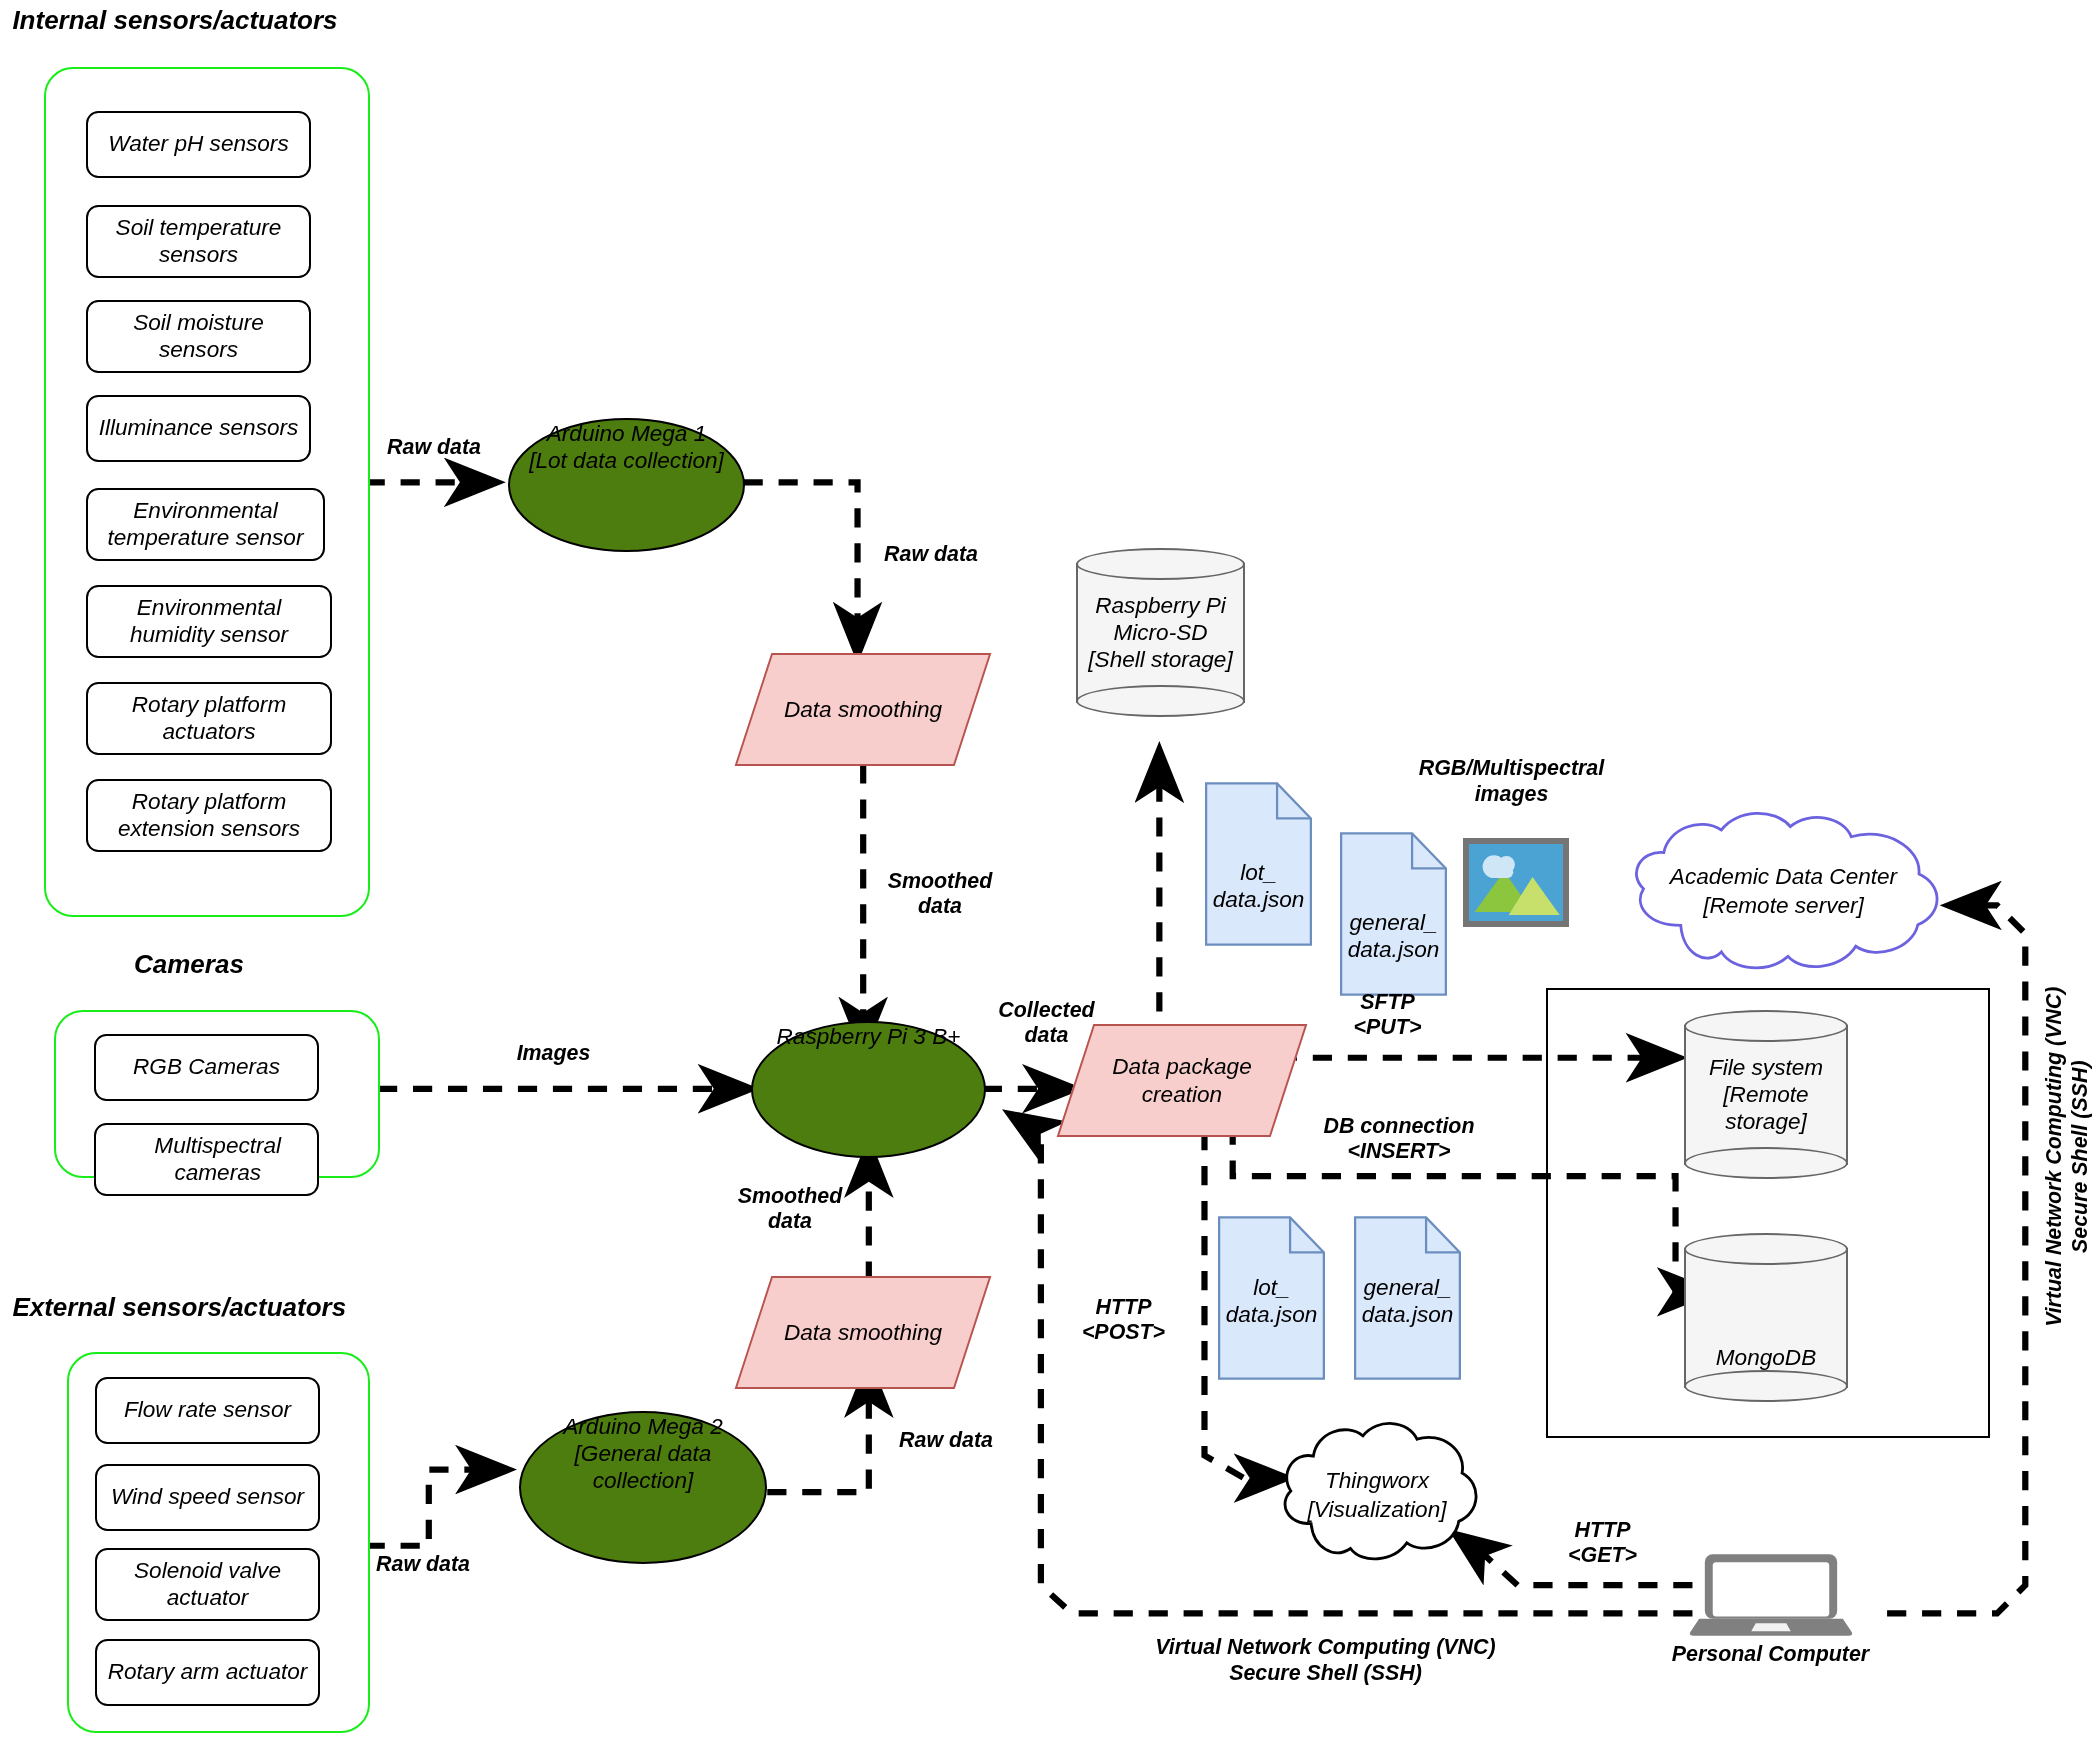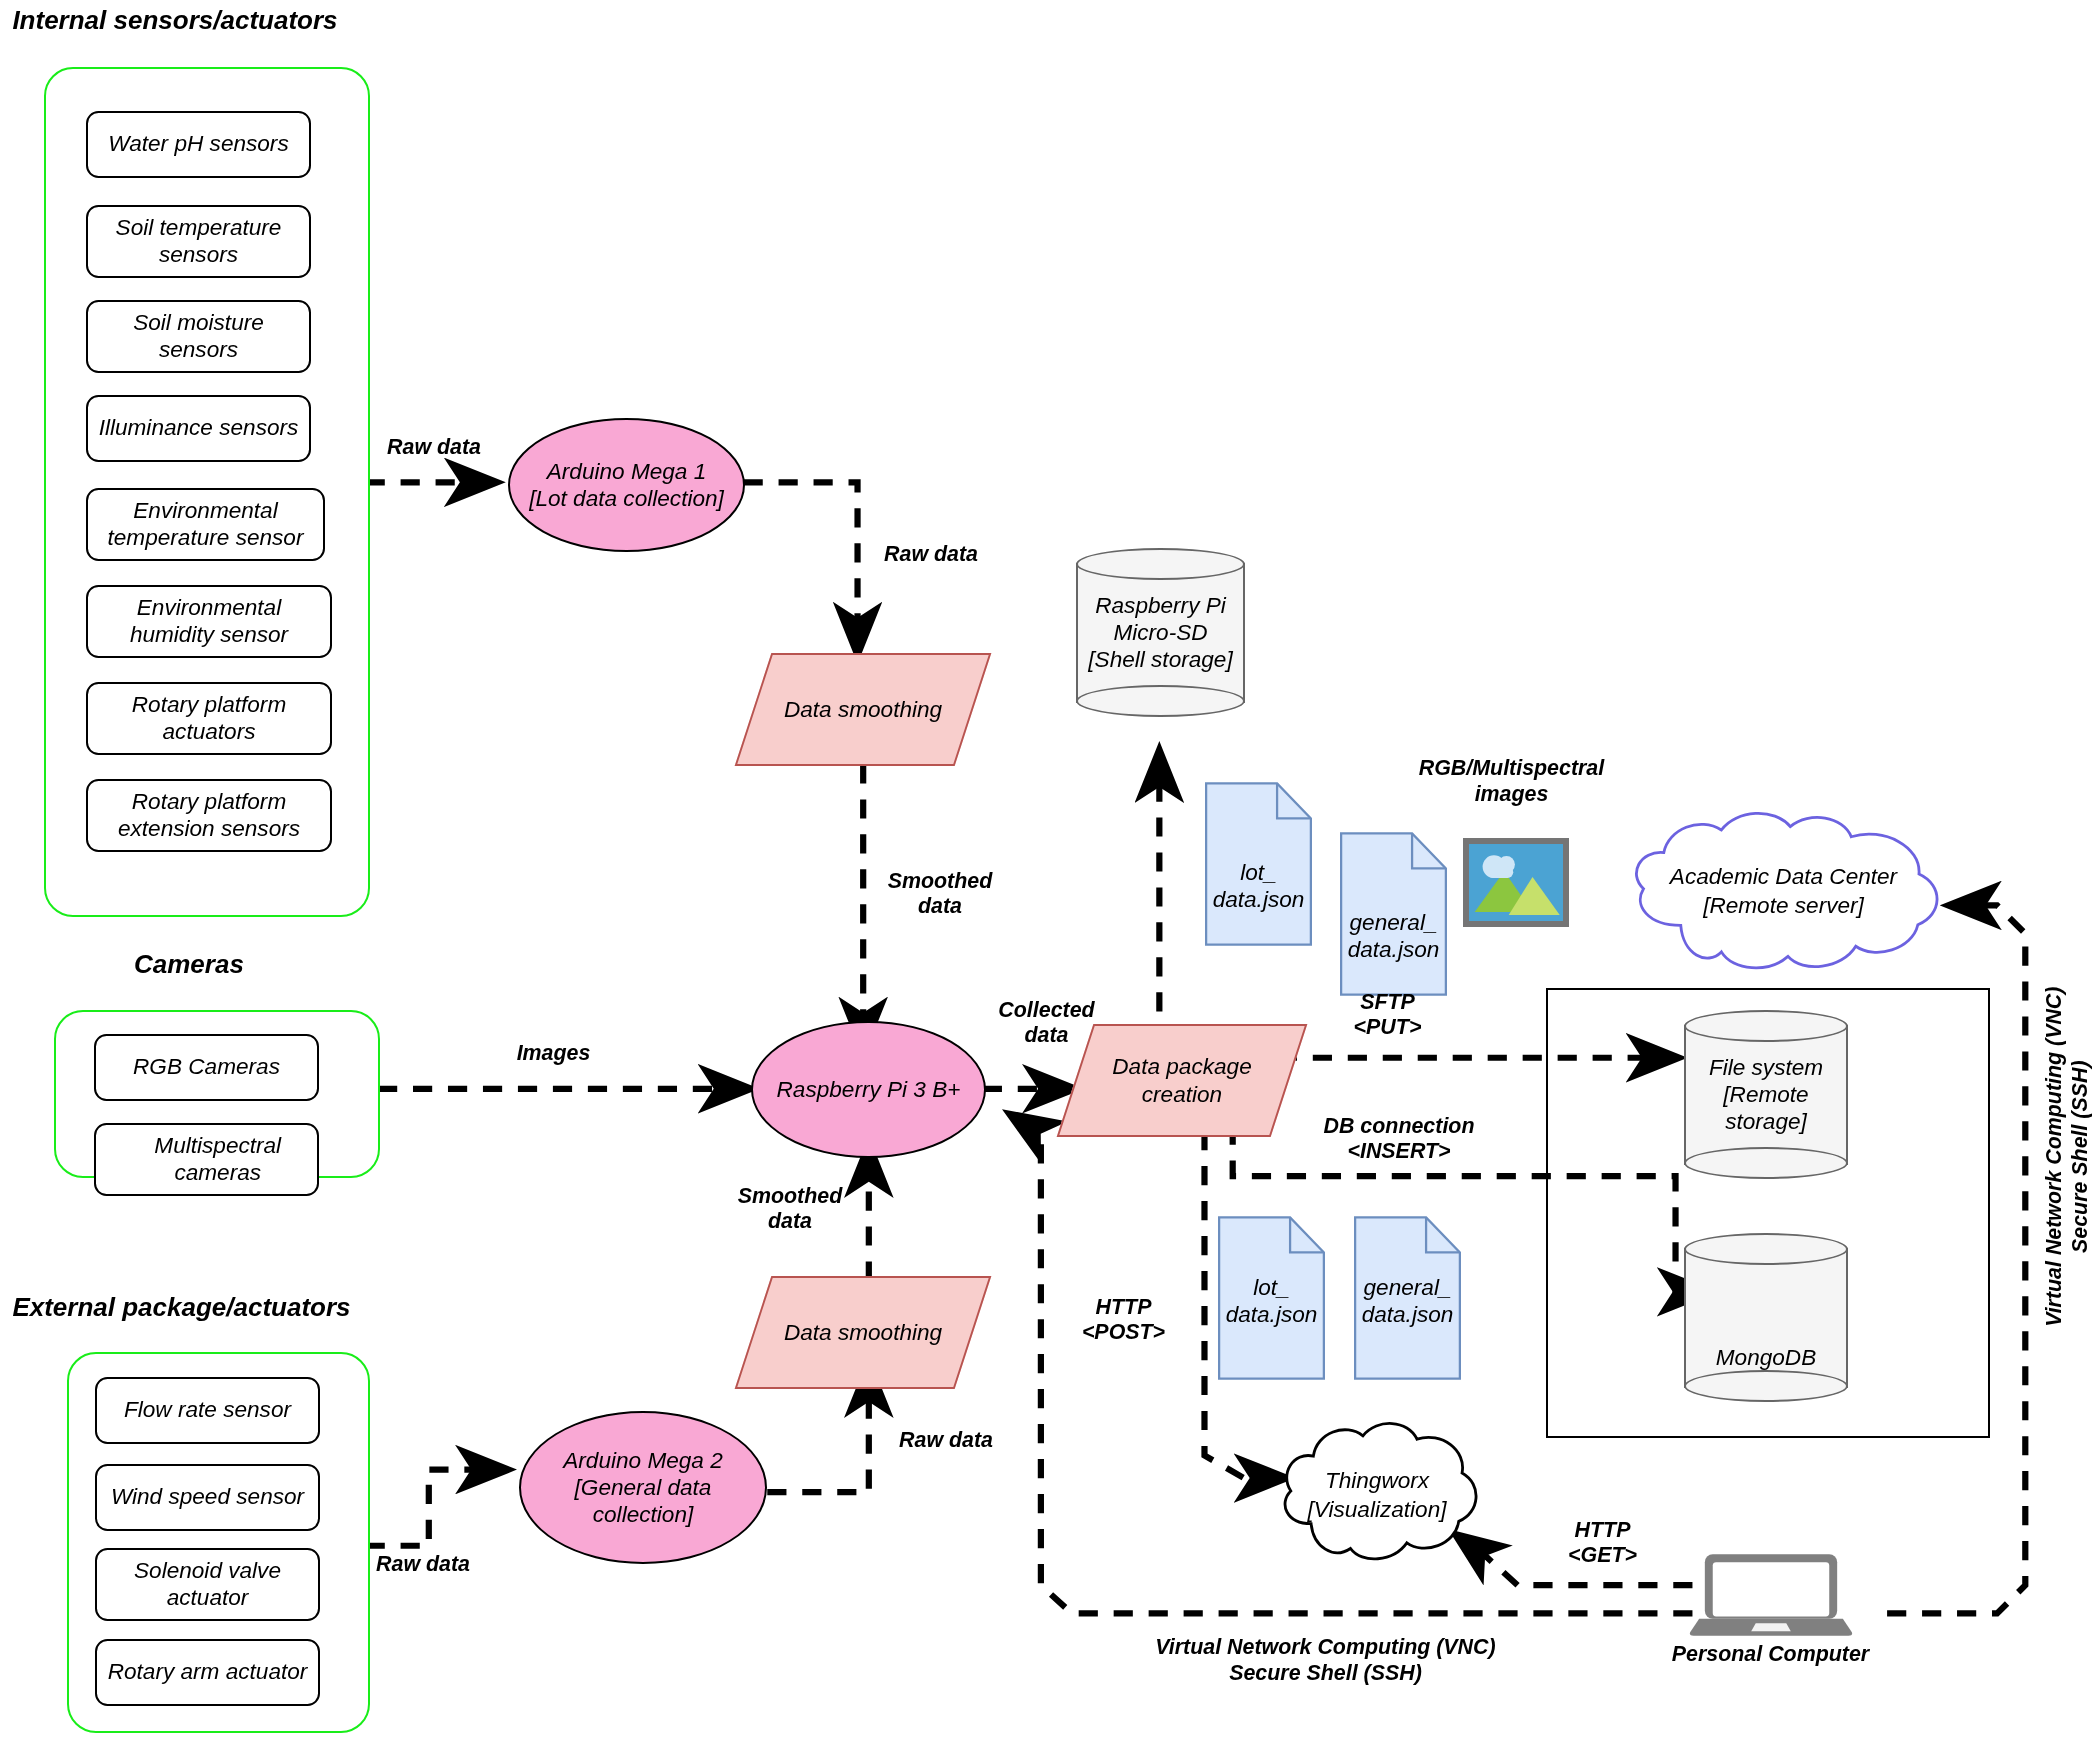--- a/index.html
+++ b/index.html
@@ -7,22 +7,22 @@
   #stage{position:relative;width:2097px;height:1746px;background:#fff;overflow:hidden;font-style:italic;}
   svg.layer{position:absolute;left:0;top:0;width:2097px;height:1746px;pointer-events:none;}
 
   .grp-title{position:absolute;font-weight:bold;font-size:26px;color:#000;white-space:nowrap;}
   .grp-box{position:absolute;border:2.8px solid #19ED19;border-radius:29px;background:#fff;}
 
   .leaf{position:absolute;border:2.8px solid #000;border-radius:12.4px;background:#fff;
         display:flex;align-items:center;justify-content:center;text-align:center;
         font-size:22.6px;line-height:1.18;color:#000;padding:0 4.5px;box-sizing:border-box;}
 
-  .ellipse{position:absolute;border:2.8px solid #000;border-radius:50%;background:#f9a8d4;
-           display:flex;align-items:center;justify-content:center;text-align:center;
+  .ellipse{position:absolute;border:2.8px solid #000;border-radius:50%;background:#4d7c0f;
+           display:flex;align-items:flex-start;justify-content:center;text-align:center;
            font-size:22.6px;line-height:1.2;color:#000;box-sizing:border-box;}
 
   .para{position:absolute;display:flex;align-items:center;justify-content:center;
         text-align:center;font-size:22.6px;color:#000;}
   .para .skew{position:absolute;left:0;top:0;width:100%;height:100%;
               background:#F8CECC;border:2.8px solid #B85450;box-sizing:border-box;
               transform:skewX(-18deg);}
   .para .ptxt{position:relative;z-index:2;line-height:1.2;}
 
   .cyl{position:absolute;}
@@ -133,21 +133,21 @@
 
   <div class="grp-title" style="left:134px;top:949px;">Cameras</div>
   <div class="grp-box" style="left:54px;top:1010px;width:322px;height:164px;"></div>
   <div class="leaf" style="left:94px;top:1034px;width:225px;height:67px;">
     <span>RGB Cameras</span>
     </div>
   <div class="leaf" style="left:94px;top:1123px;width:225px;height:73px;padding-left:27px;">
     <span>Multispectral cameras</span>
     </div>
 
-  <div class="grp-title" style="left:12.4px;top:1292px;">External package/actuators</div>
+  <div class="grp-title" style="left:12.4px;top:1292px;">External sensors/actuators</div>
   <div class="grp-box" style="left:67px;top:1352px;width:299px;height:377px;"></div>
   <div class="leaf" style="left:95px;top:1377px;width:225px;height:67px;">
     <span>Flow rate sensor</span>
     </div>
   <div class="leaf" style="left:95px;top:1464px;width:225px;height:67px;">
     <span>Wind speed sensor</span>
     </div>
   <div class="leaf" style="left:95px;top:1548px;width:225px;height:73px;">
     <span>Solenoid valve actuator</span>
     </div>

